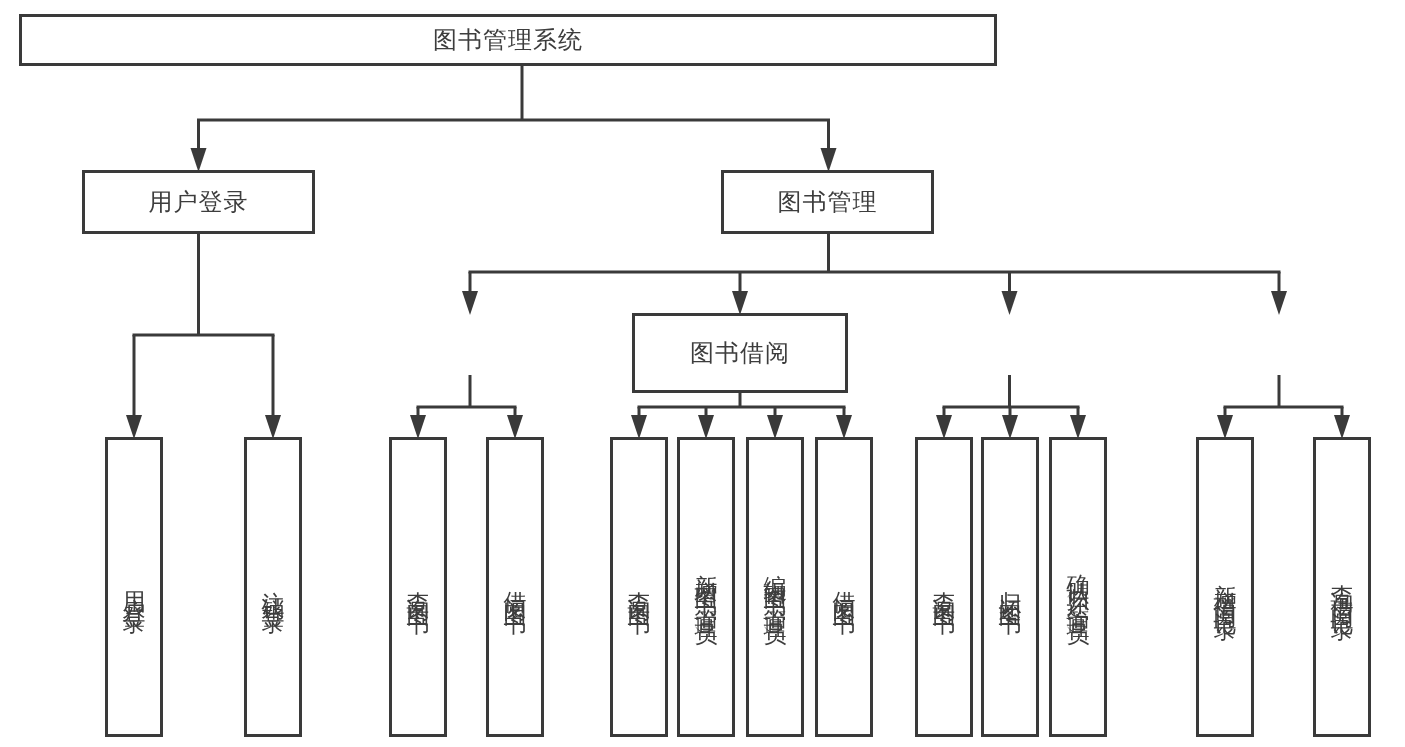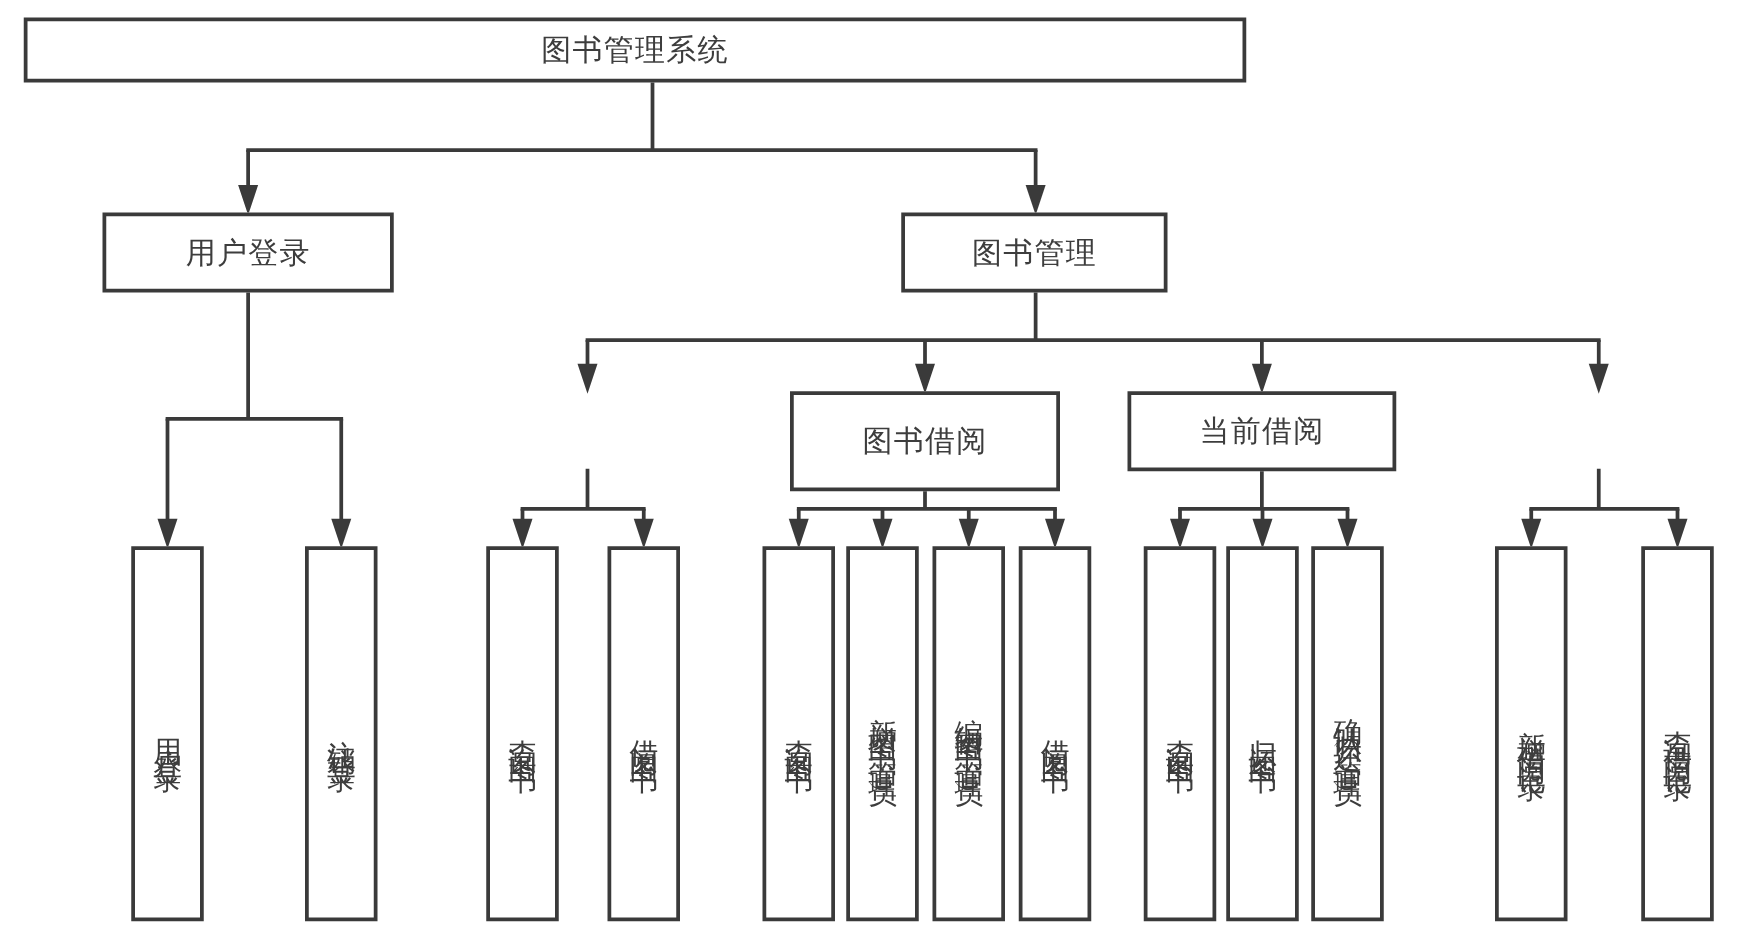--- a/index.html
+++ b/index.html
@@ -108,23 +108,20 @@
       </div>
       <div class="node node-h" style="left: 82px; top: 170px; width: 233px; height: 64px;">
         <span class="node-label">用户登录</span>
       </div>
       <div class="node node-h" style="left: 710px; top: 170px; width: 213px; height: 64px; margin-left: 11px;">
         <span class="node-label">图书管理</span>
       </div>
       <div class="node node-h" style="left: 632px; top: 313px; width: 216px; height: 80px;">
         <span class="node-label">图书借阅</span>
       </div>
-      <div class="node node-h" style="left: 902px; top: 313px; width: 215px; height: 64px;">
-        <span class="node-label">当前借阅</span>
-      </div>
       <div class="node node-v" style="left: 105px; top: 437px; width: 58px; height: 300px;">
         <span class="node-label">用户登录</span>
       </div>
       <div class="node node-v" style="left: 244px; top: 437px; width: 58px; height: 300px;">
         <span class="node-label">注销登录</span>
       </div>
       <div class="node node-v" style="left: 389px; top: 437px; width: 58px; height: 300px;">
         <span class="node-label">查询图书</span>
       </div>
       <div class="node node-v" style="left: 486px; top: 437px; width: 58px; height: 300px;">

